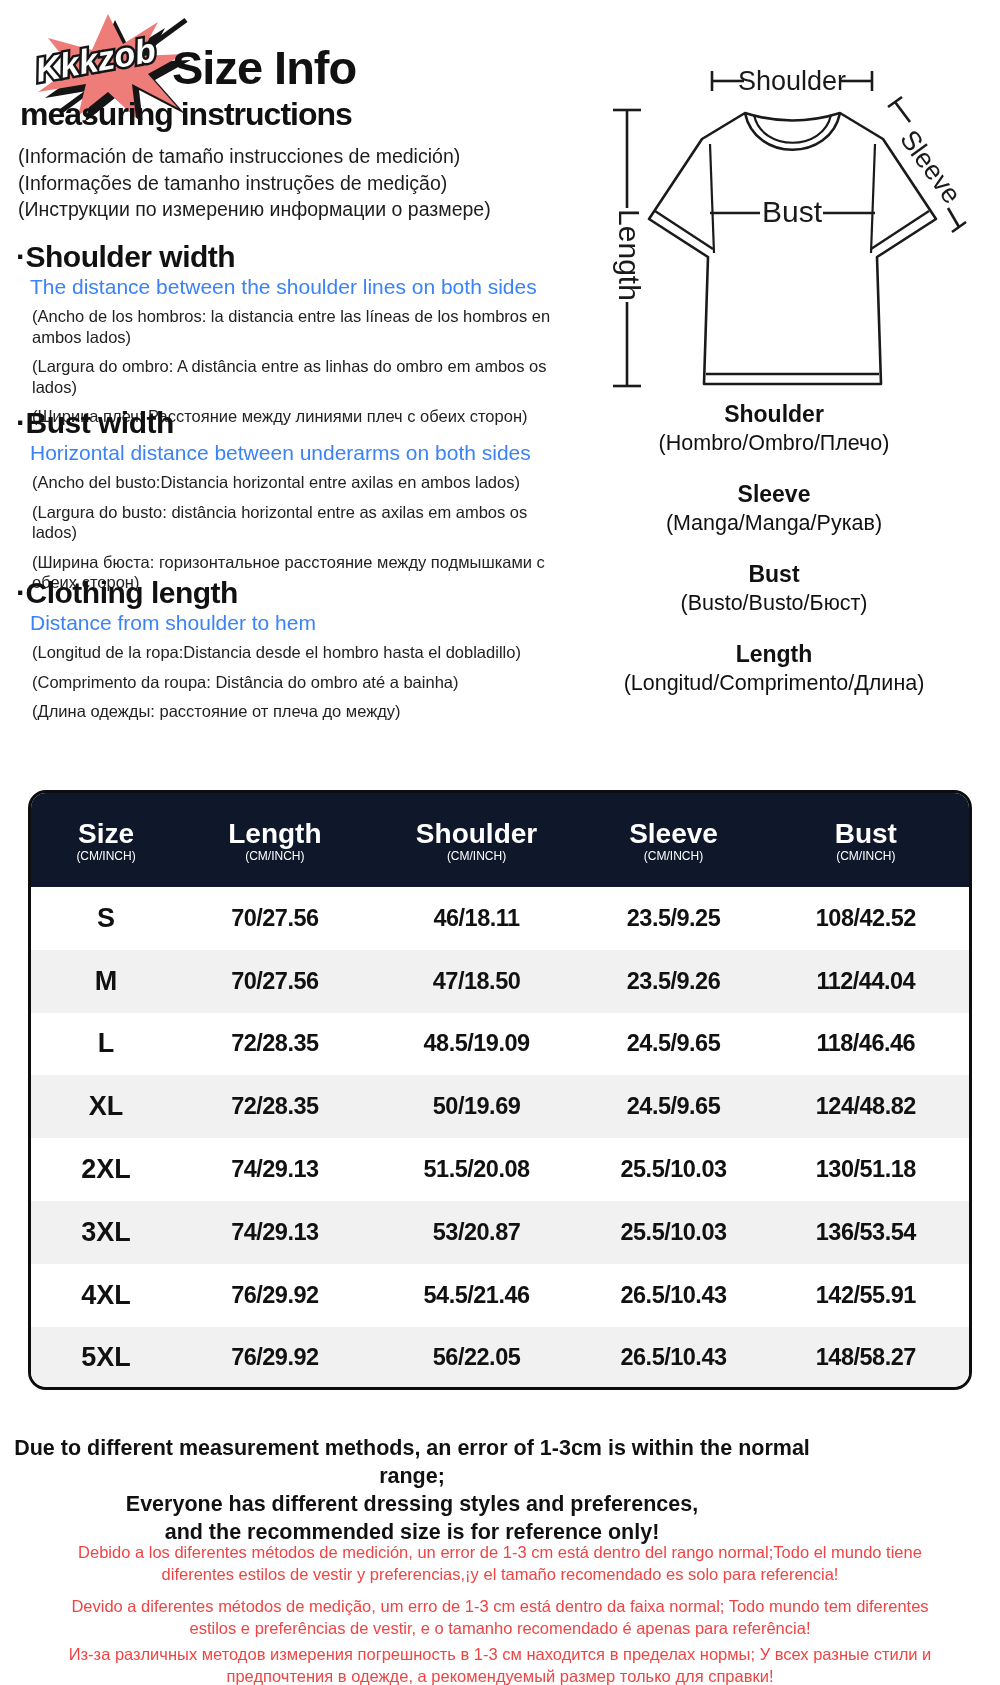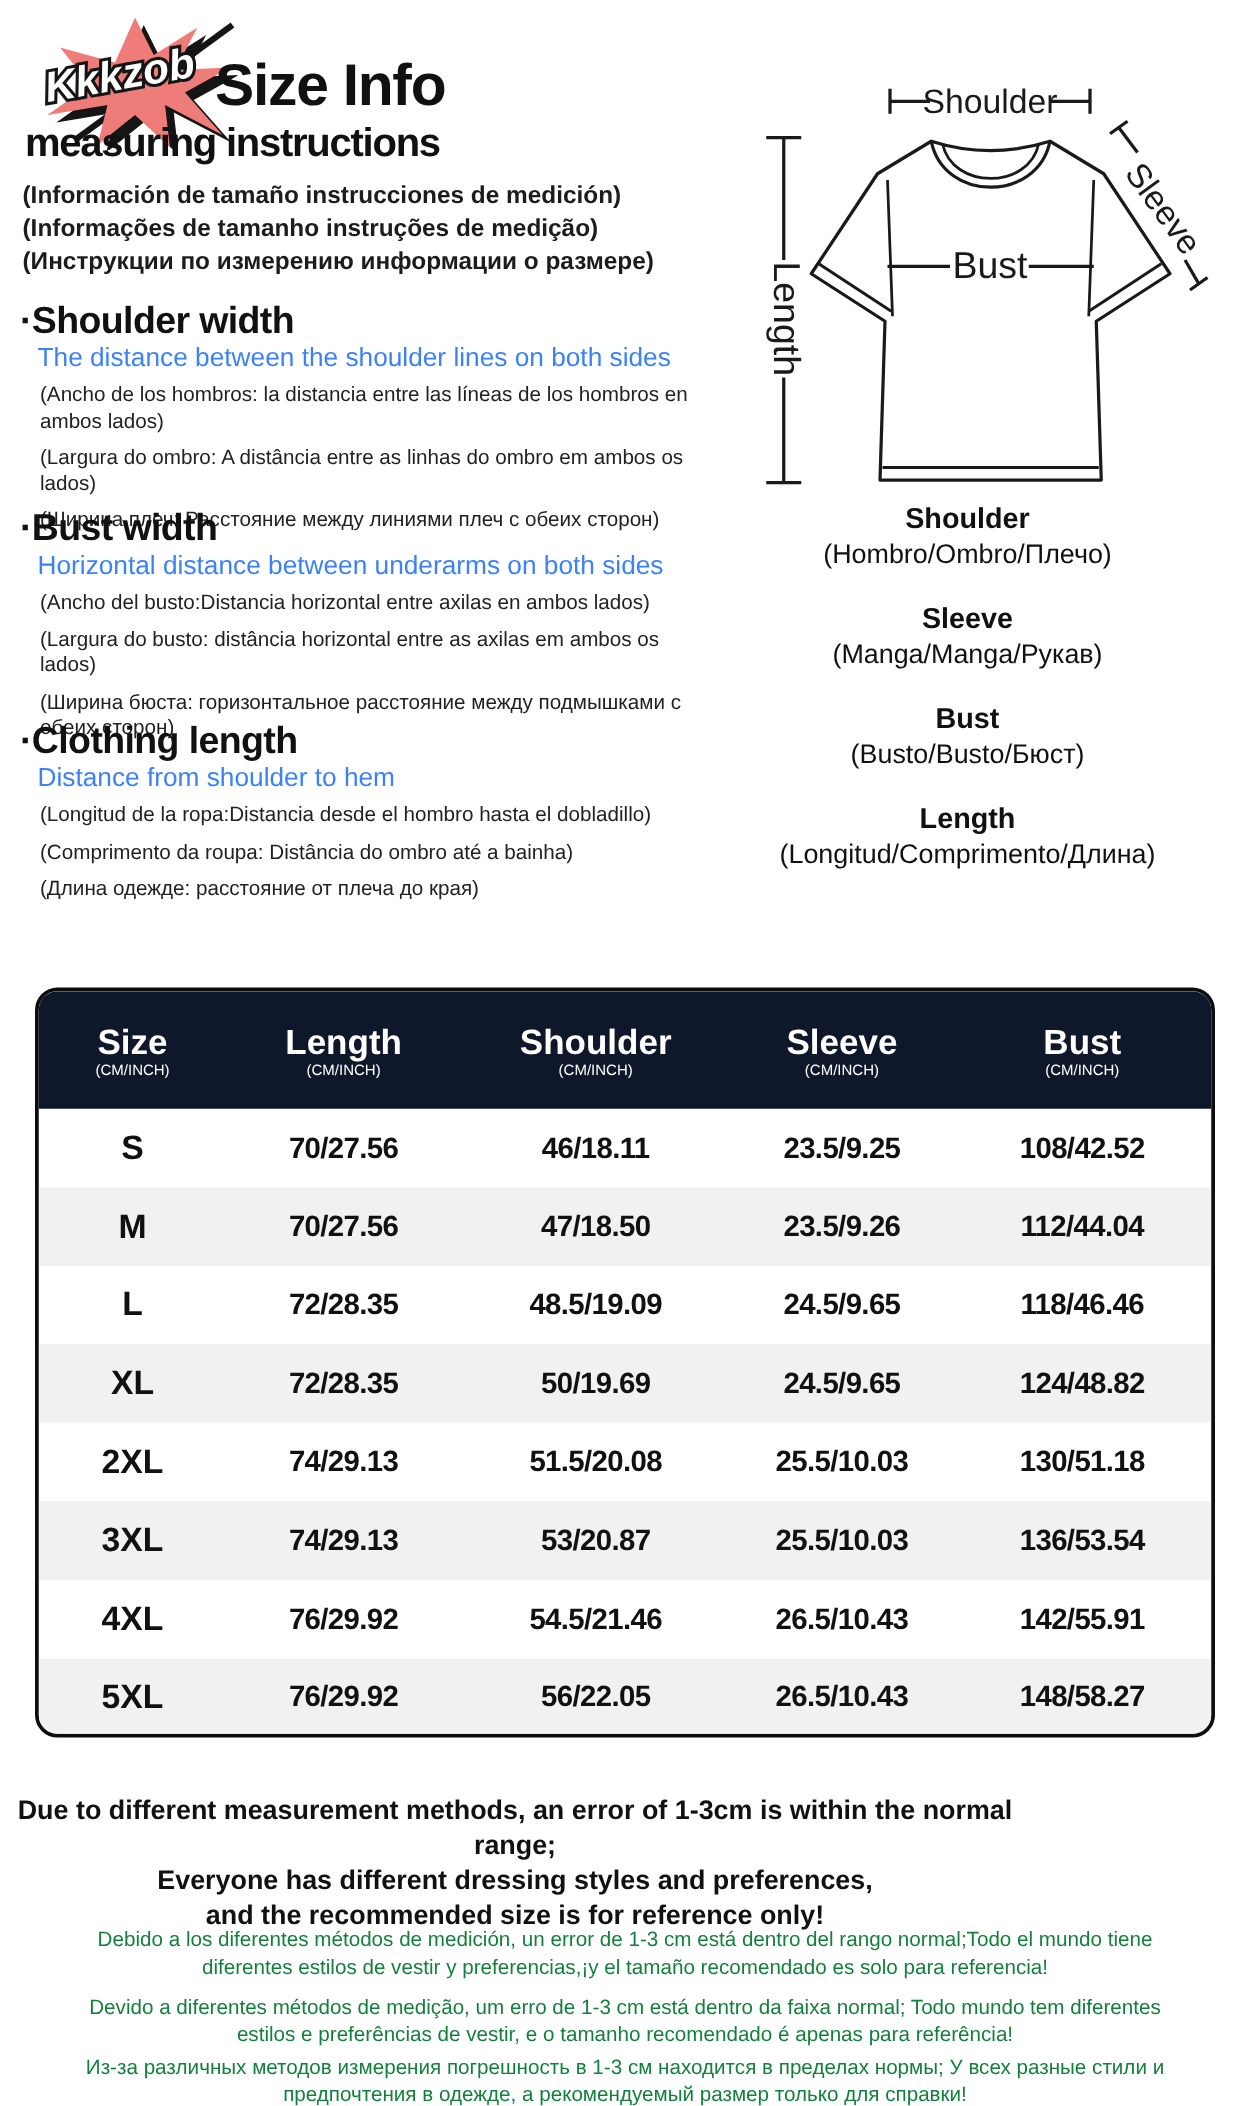--- a/index.html
+++ b/index.html
@@ -8,21 +8,21 @@
   .page { position:relative; width:1000px; height:1685px; background:#fff; overflow:hidden; }
 
   
   .logo-svg { position:absolute; left:20px; top:12px; width:170px; height:108px; }
   .page-title { position:absolute; left:172px; top:40px; width:350px; text-align:left;
                 font-size:47px; font-weight:bold; letter-spacing:-1px; }
   .subtitle { position:absolute; left:20px; top:96px; width:600px;
               font-size:32px; font-weight:bold; letter-spacing:-1px; }
   .subtitle-trans { position:absolute; left:18px; top:143px; width:560px;
                     font-size:19.5px; line-height:26.5px; color:#1c1c1c; }
-  .subtitle-trans p { margin:0;font-weight:bold; }
+  .subtitle-trans p { margin:0; }
 
   
   .measure-section { position:absolute; left:16px; width:552px; }
   .sec-1 { top:240px; } .sec-2 { top:406px; } .sec-3 { top:576px; }
   .section-title { font-size:30px; font-weight:bold; letter-spacing:-0.5px; line-height:33px; }
   .section-desc { font-size:21px; line-height:25px; margin:1px 0 7px 14px; color:#3b82f6; }
   .section-trans p { font-size:16.5px; line-height:20.5px; margin:0 0 9px 16px; color:#222; }
 
   
   .diagram-svg { position:absolute; left:555px; top:50px; width:440px; height:345px; }
@@ -48,21 +48,21 @@
           align-items:center; text-align:center; font-weight:bold; }
   .trow.alt { background:#f1f1f1; }
   .cell-size { font-size:27px; }
   .cell { font-size:23.5px; letter-spacing:-0.5px; }
 
   
   .notice-en { position:absolute; left:0; top:1434px; width:824px; text-align:center;
                font-size:21.5px; font-weight:bold; line-height:28px; }
   .notice-en p { margin:0; }
   .notice { position:absolute; left:50px; width:900px; text-align:center;
-            font-size:16.5px; line-height:21.5px; color:#15803d; }
+            font-size:16.5px; line-height:21.5px; color:#ef4444; }
   .notice-es { top:1542px; }
   .notice-pt { top:1596px; }
   .notice-ru { top:1644px; }
 </style>
 </head>
 <body>
 
 <div class="page">
 
   <svg class="logo-svg" viewBox="0 0 170 108">
@@ -99,21 +99,21 @@
       <p>(Ширина бюста: горизонтальное расстояние между подмышками с обеих сторон)</p>
     </div>
   </div>
 
   <div class="measure-section sec-3">
     <div class="section-title">·Clothing length</div>
     <div class="section-desc">Distance from shoulder to hem</div>
     <div class="section-trans">
       <p>(Longitud de la ropa:Distancia desde el hombro hasta el dobladillo)</p>
       <p>(Comprimento da roupa: Distância do ombro até a bainha)</p>
-      <p>(Длина одежде: расстояние от плеча до края)</p>
+      <p>(Длина одежды: расстояние от плеча до между)</p>
     </div>
   </div>
 
   <svg class="diagram-svg" viewBox="0 0 440 345">
 
     <path stroke-width="2.6" stroke-linejoin="round" fill="#fff" d="M 190 63 Q 237 78 285 63 L 328 89 L 381 169 L 322 207 L 326 334 L 149 334 L 153 207 L 94 169 L 147 89 Z"></path>
     <path stroke-width="2.6" d="M 190 63 C 200 112, 275 112, 285 63"></path>
     <path stroke-width="2.2" d="M 199 65 C 207 102, 268 102, 276 65"></path>
     <line stroke-width="2.2" x1="155" y1="94" x2="159" y2="203"></line>
     <line stroke-width="2.2" x1="320" y1="94" x2="316" y2="203"></line>

